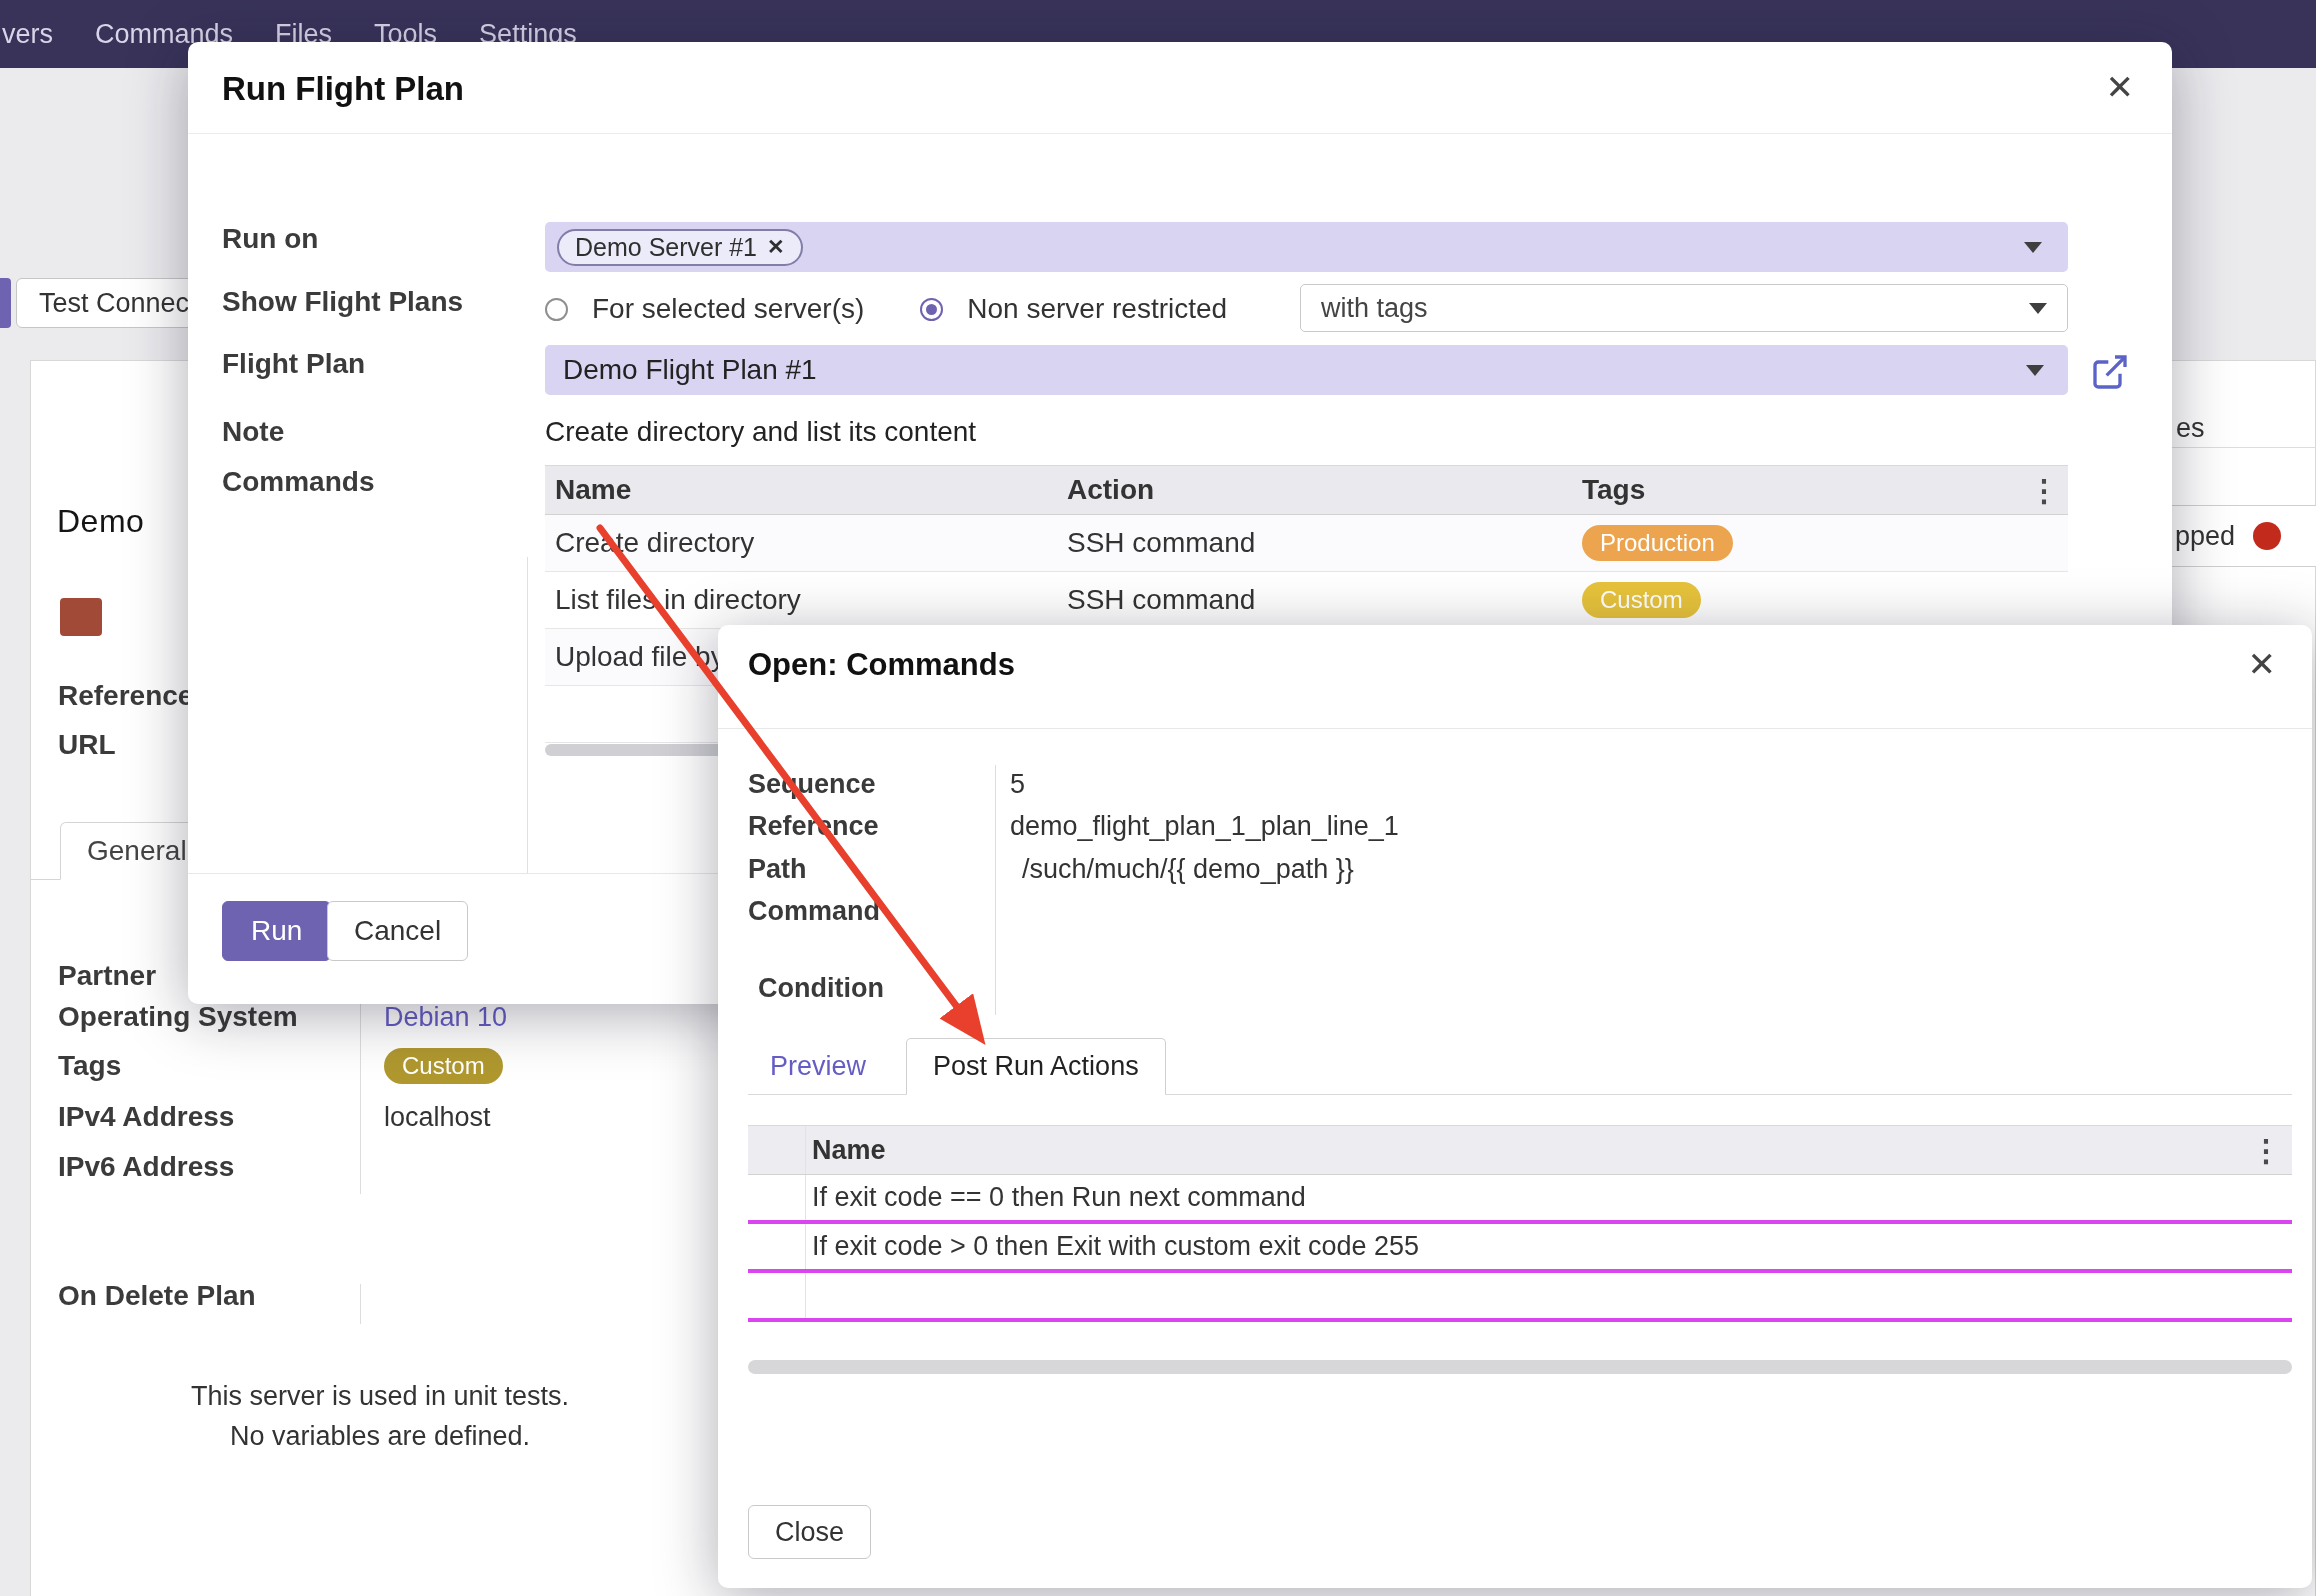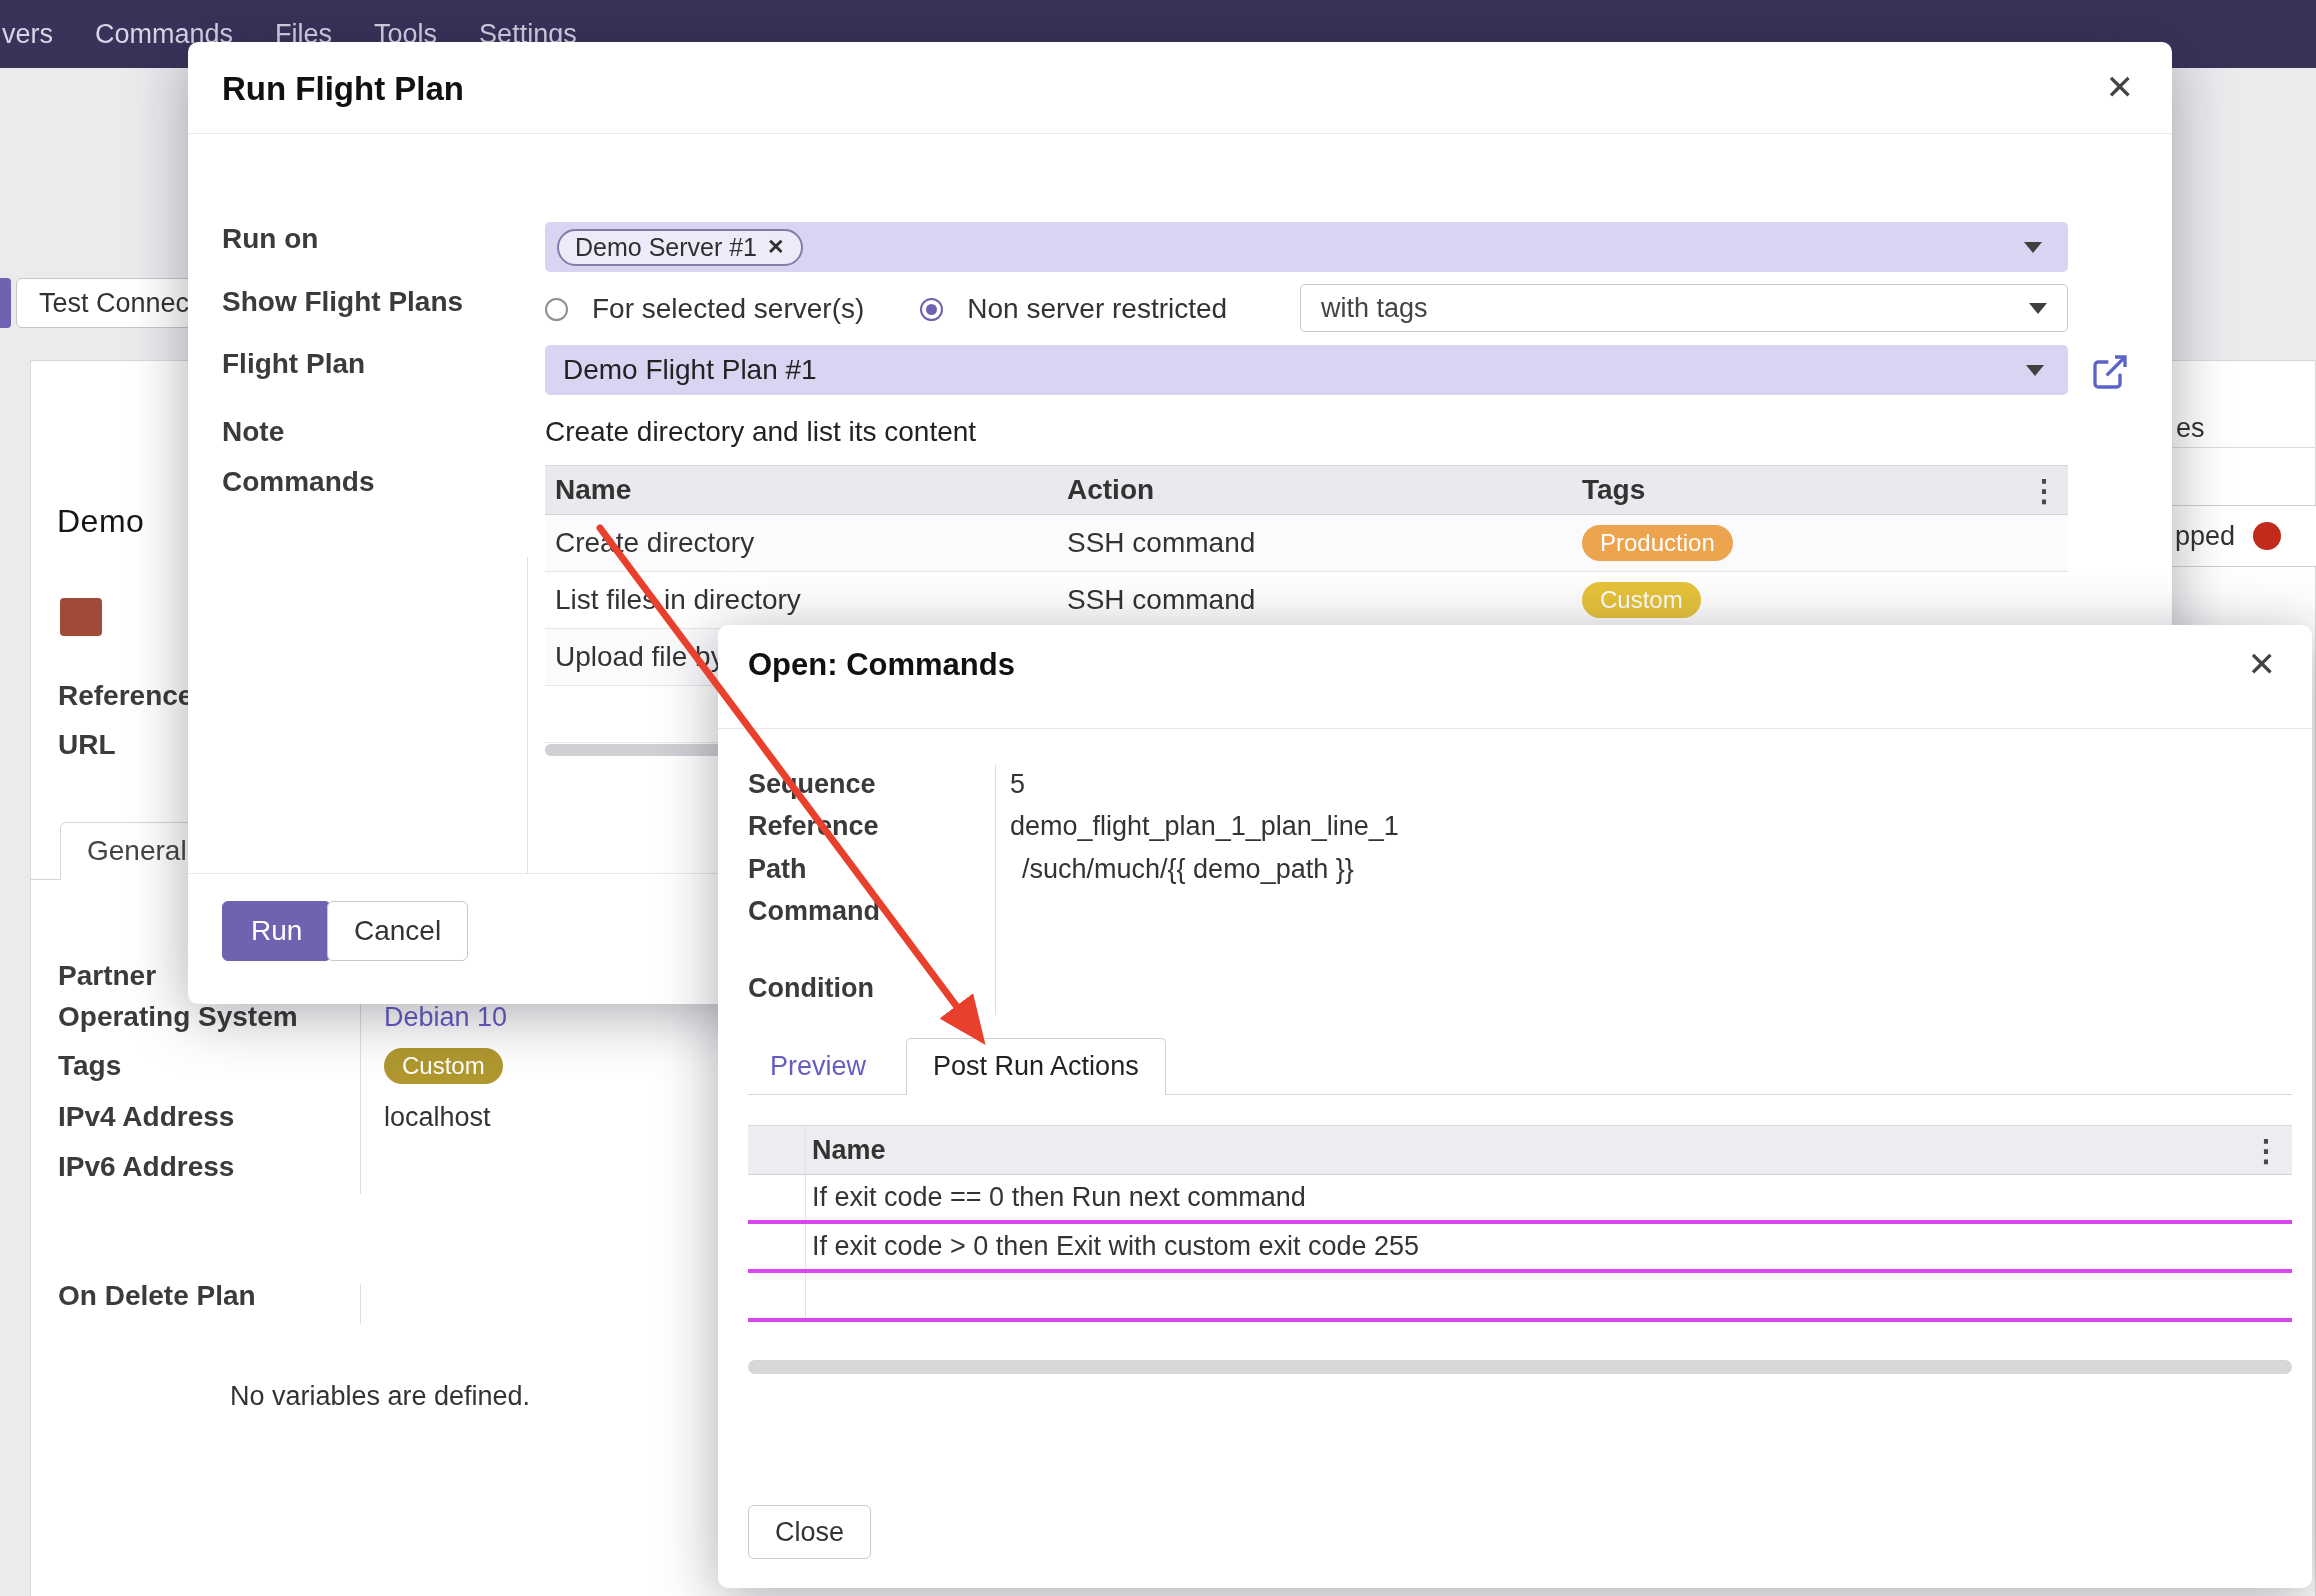--- a/index.html
+++ b/index.html
@@ -131,20 +131,21 @@
     <span class="badge-olive">Custom</span>
   </div>
   <div class="abs flabel frow" style="left:58px;top:1097px">IPv4 Address</div>
   <div class="abs fval frow" style="left:384px;top:1097px">localhost</div>
   <div class="abs flabel frow" style="left:58px;top:1147px">IPv6 Address</div>
   <div class="abs flabel frow" style="left:58px;top:1276px">On Delete Plan</div>
   <div class="abs vdiv" style="left:360px;top:966px;height:228px"></div>
   <div class="abs vdiv" style="left:360px;top:1284px;height:40px"></div>
 
   <div class="abs notes">
+    <div>This server is used in unit tests.</div>
     <div>No variables are defined.</div>
   </div>
 
   <div id="modal1" class="abs modal">
     <div class="abs m-title" style="left:34px;top:28px">Run Flight Plan</div>
     <div class="abs m-close" style="right:38px;top:28px">✕</div>
     <div class="abs m1-div"></div>
 
     <div class="abs flabel frow" style="left:34px;top:177px">Run on</div>
     <div class="abs flabel frow" style="left:34px;top:240px">Show Flight Plans</div>
@@ -239,21 +240,21 @@
       <div class="m2-label">Reference</div>
       <div class="m2-val" style="margin-left:12px">demo_flight_plan_1_plan_line_1</div>
     </div>
     <div class="abs flex" style="left:30px;top:224px;height:40px">
       <div class="m2-label">Path</div>
       <div class="m2-val" style="margin-left:24px">/such/much/{{ demo_path }}</div>
     </div>
     <div class="abs flex" style="left:30px;top:266px;height:40px">
       <div class="m2-label">Command</div>
     </div>
-    <div class="abs flex" style="left:30px;top:343px;height:40px">
+    <div class="abs flex" style="left:40px;top:343px;height:40px">
       <div class="m2-label">Condition</div>
       <div class="m2-val" style="margin-left:12px"></div>
     </div>
     <div class="abs m2-vdiv"></div>
 
     <div class="abs tabs">
       <div class="tab inactive">Preview</div>
       <div class="tab active">Post Run Actions</div>
     </div>
 

